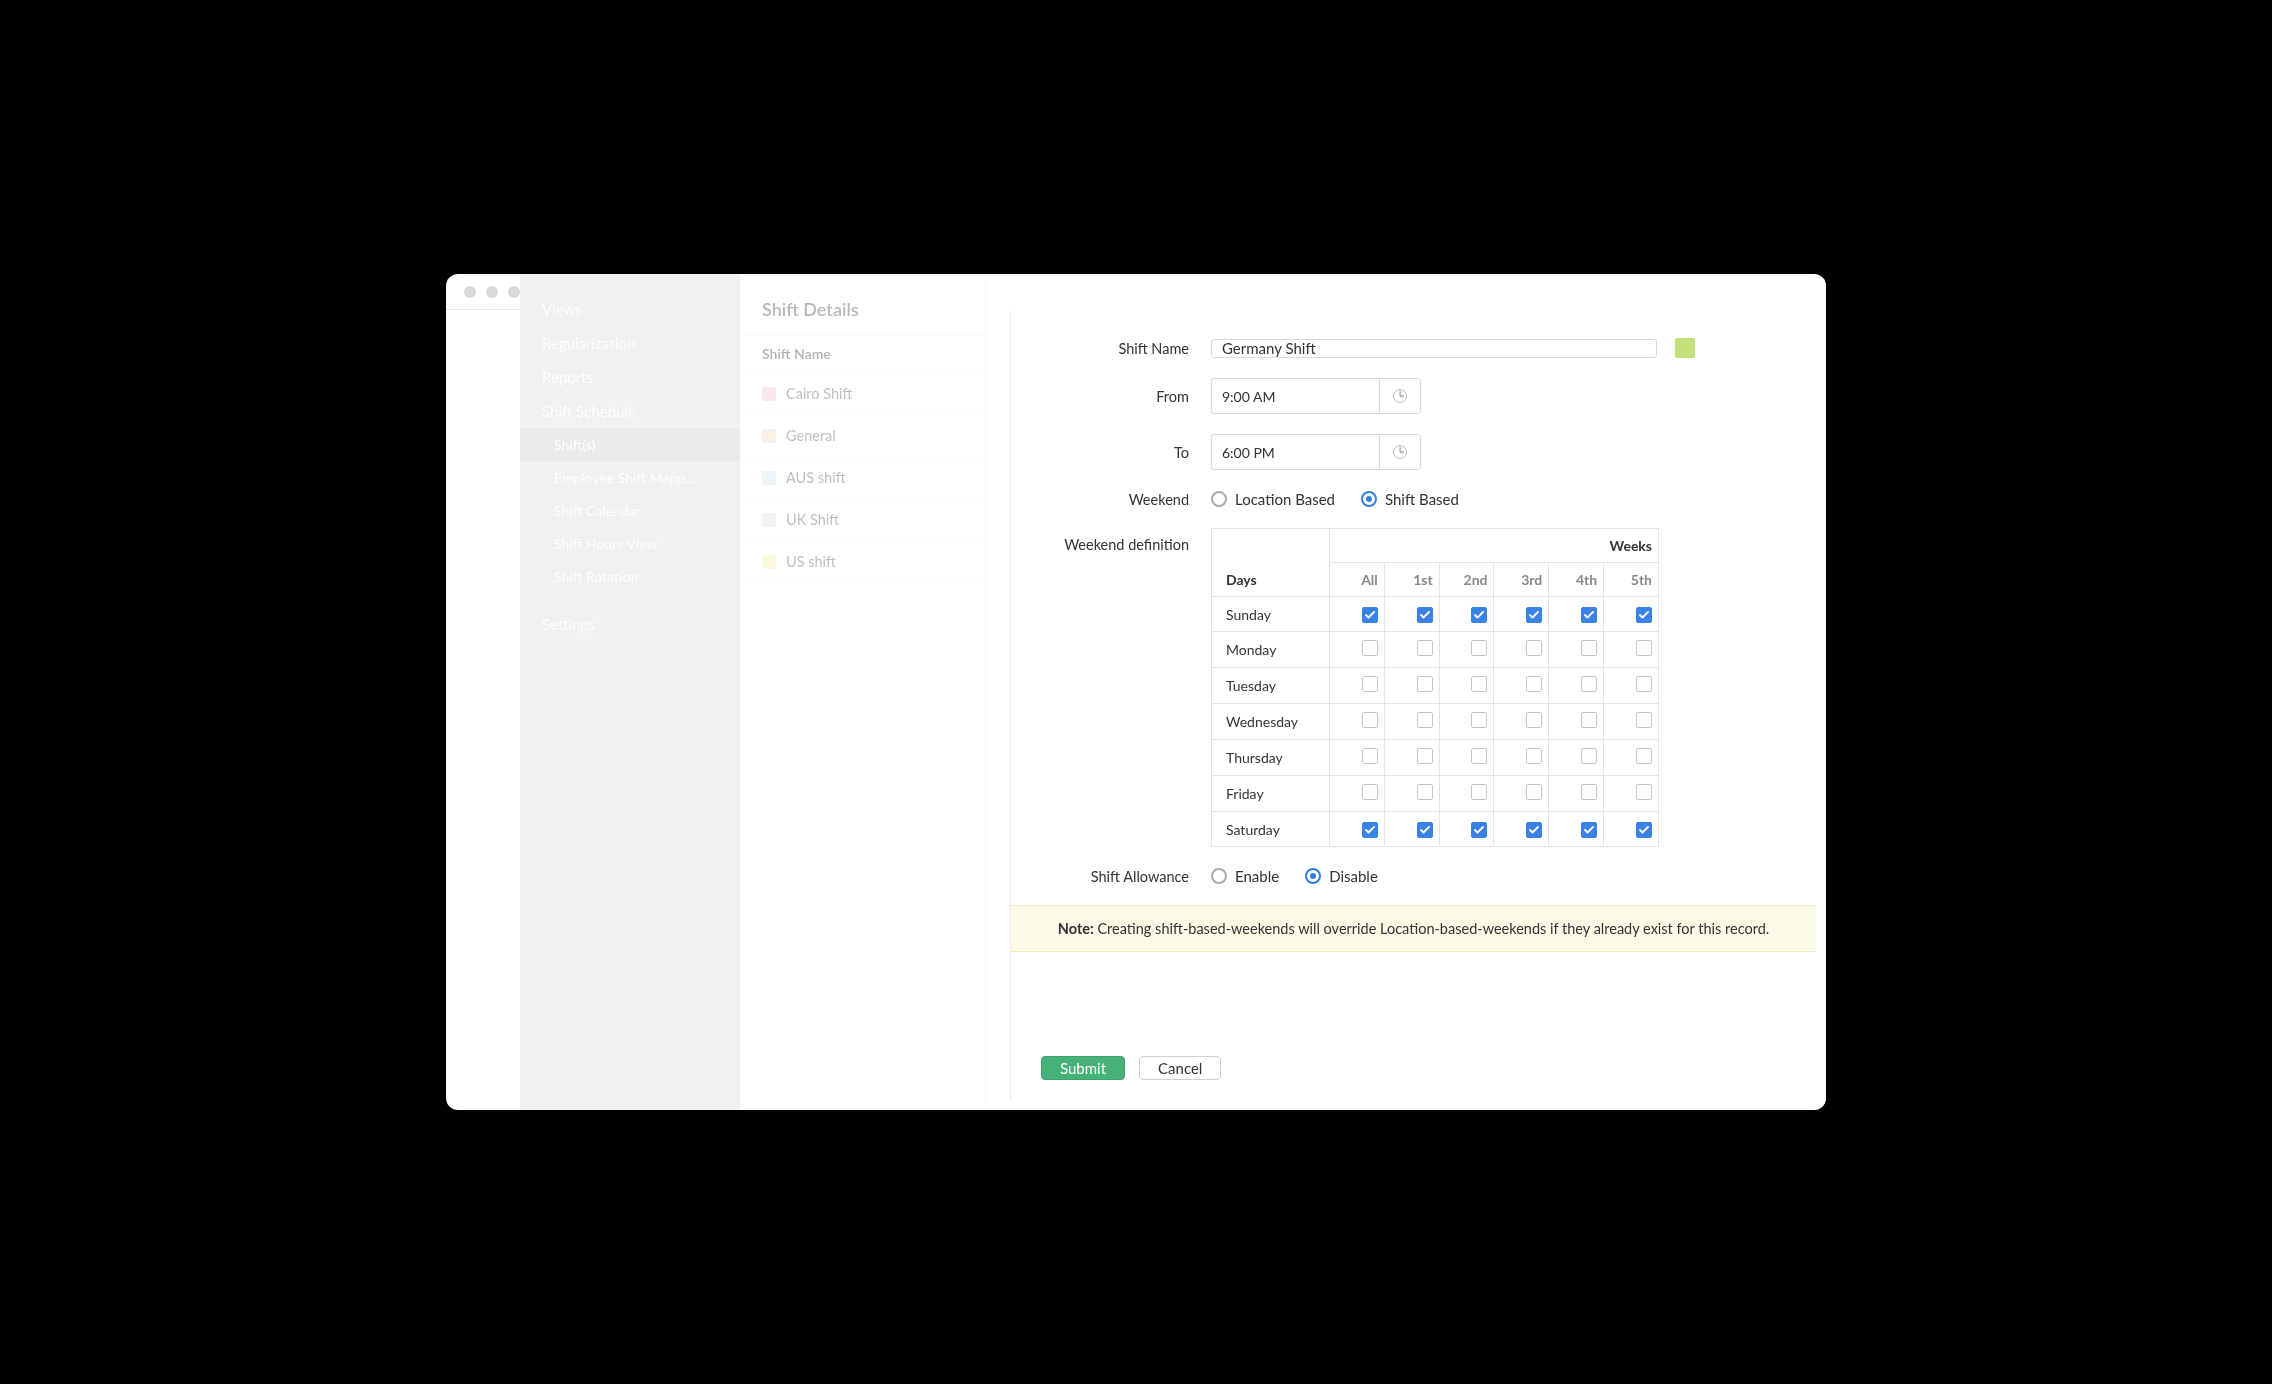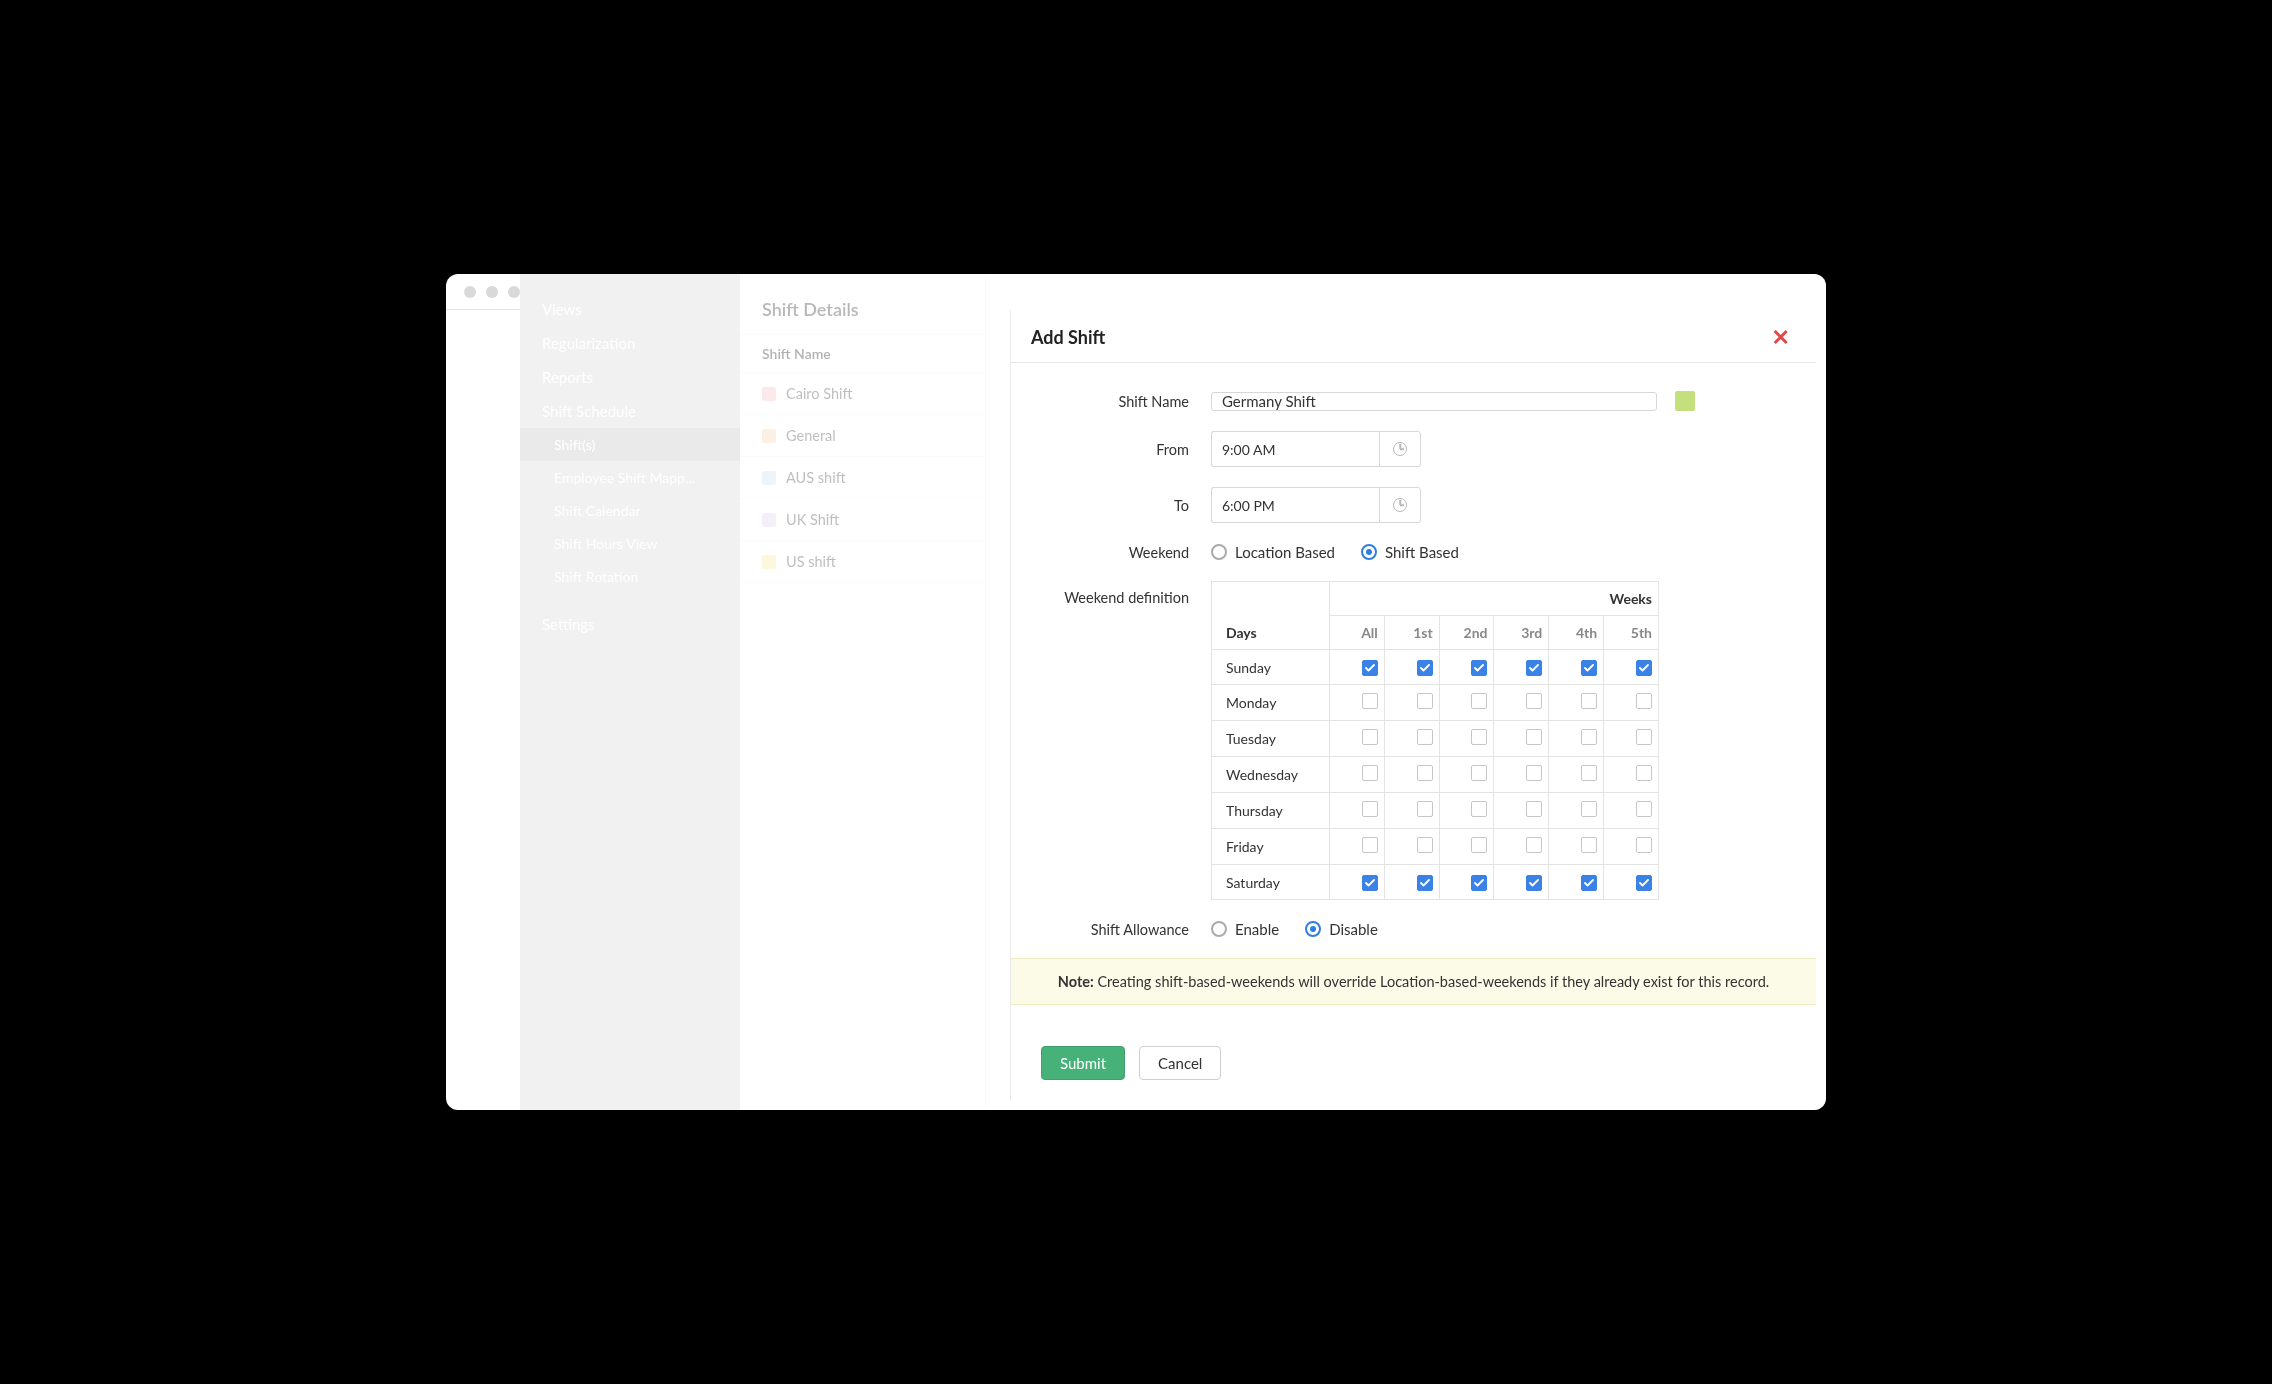--- a/index.html
+++ b/index.html
@@ -272,21 +272,21 @@
     text-align: center;
   }
   .note b { font-weight: 700; }
 
   .modal-foot {
     padding: 16px 30px 20px 30px;
     display: flex;
     gap: 14px;
   }
   .btn {
-    height: 34px;
+    height: 24px;
     padding: 0 18px;
     border-radius: 4px;
     font-size: 15px;
     cursor: pointer;
     font-family: inherit;
   }
   .btn.primary {
     background: #46b27a;
     border: 1px solid #3ea06d;
     color: #fff;
@@ -347,24 +347,20 @@
             <span>US shift</span>
           </div>
         </div>
     </div>
 
     <div style="flex:1"></div>
 
     <div class="dim"></div>
 
     <div class="modal">
-      <div class="modal-head">
-        <div class="modal-title">Add Shift</div>
-        <div class="close-x">✕</div>
-      </div>
 
       <div class="modal-body">
 
         <div class="form-row center">
           <div class="form-label">Shift Name</div>
           <div class="form-control">
             <input class="txt" value="Germany Shift" style="">
             <span class="color-chip" style="background: rgb(195, 224, 124);"></span>
           </div>
         </div>

